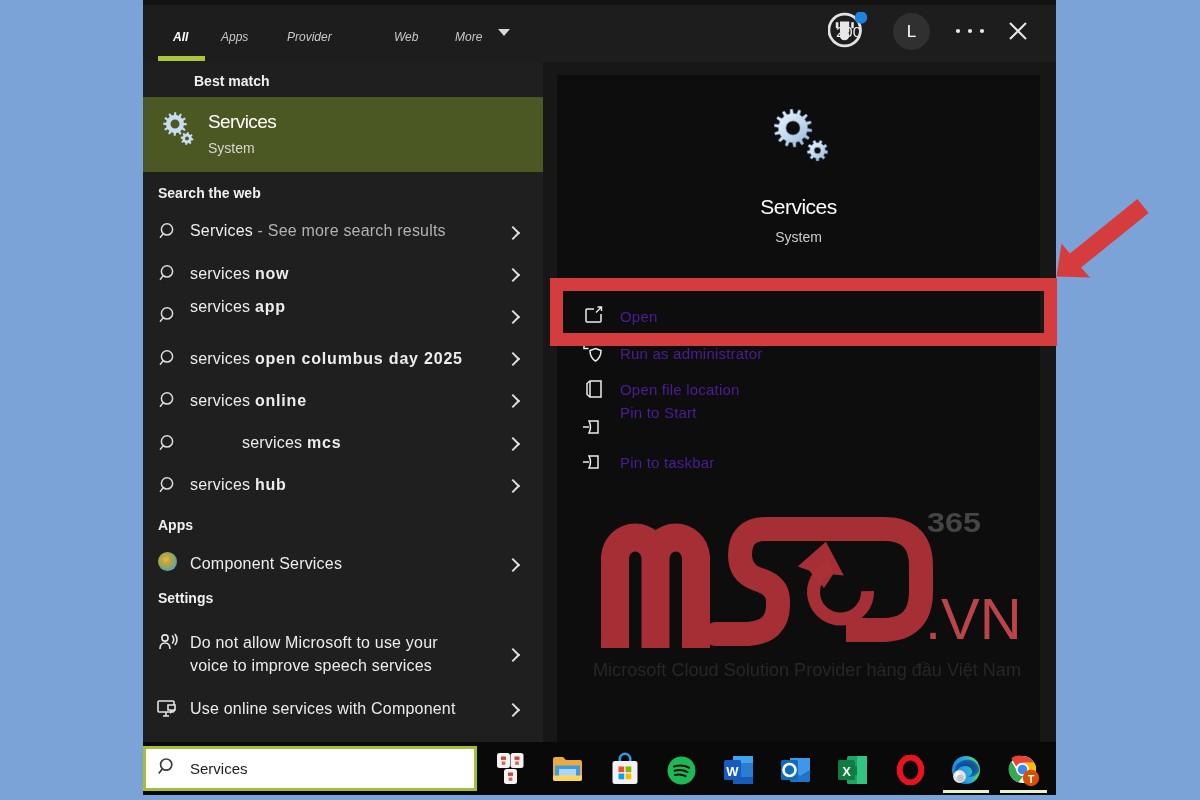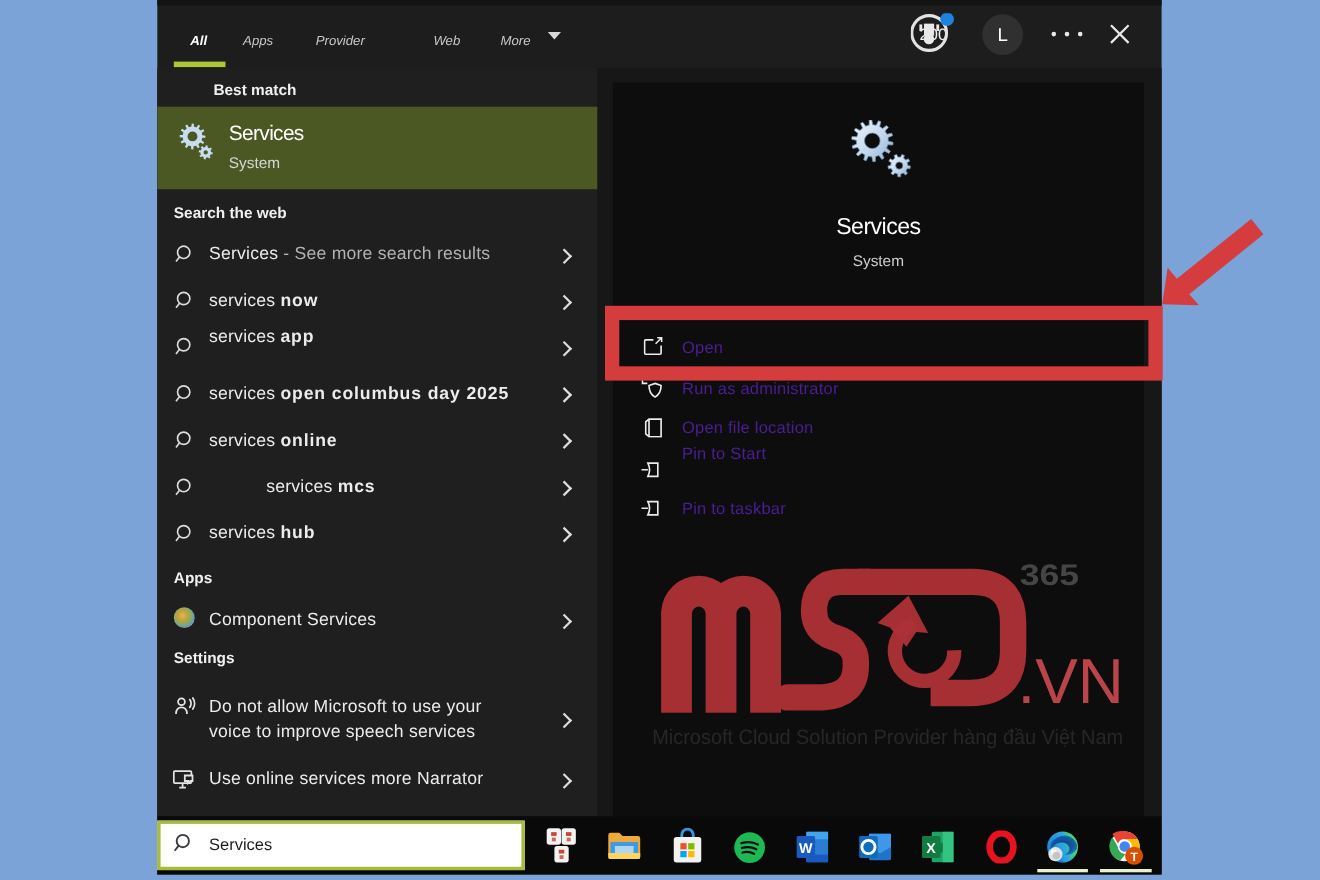--- a/index.html
+++ b/index.html
@@ -131,21 +131,21 @@
   <path d="M17.3 2.5 a9 9 0 0 1 0 10" stroke-linecap="round"></path>
 </svg>
 <div class="abs rowtext" style="left:190px;top:634px;">Do not allow Microsoft to use your</div>
 <div class="abs rowtext" style="left:190px;top:657px;">voice to improve speech services</div>
 <div class="abs chev" style="left:508px;top:650px;"></div>
 <svg class="abs" style="left:157px;top:699px;" width="22" height="20" viewBox="0 0 22 20" fill="none" stroke="#e4e4e4" stroke-width="1.6">
   <rect x="1" y="2" width="16" height="11" rx="1"></rect>
   <path d="M6 17 h6 M9 13 v4"></path>
   <path d="M11 6 h7 v5 h-2 l-2 2 v-2 h-3 Z" fill="#1f1f1f"></path>
 </svg>
-<div class="abs rowtext" style="left:190px;top:700px;">Use online services more Narrator</div>
+<div class="abs rowtext" style="left:190px;top:700px;">Use online services with Component</div>
 <div class="abs chev" style="left:508px;top:705px;"></div>
 
 <svg class="abs" style="left:774px;top:109px;" width="54" height="54" viewBox="0 0 54 54">
   <defs>
       <linearGradient id="gg" x1="0" y1="0" x2="1" y2="1">
     <stop offset="0" stop-color="#f2f8fe"></stop>
         <stop offset="0.55" stop-color="#c3d8ec"></stop>
         <stop offset="1" stop-color="#8fafd0"></stop>
   </linearGradient>
     </defs>

